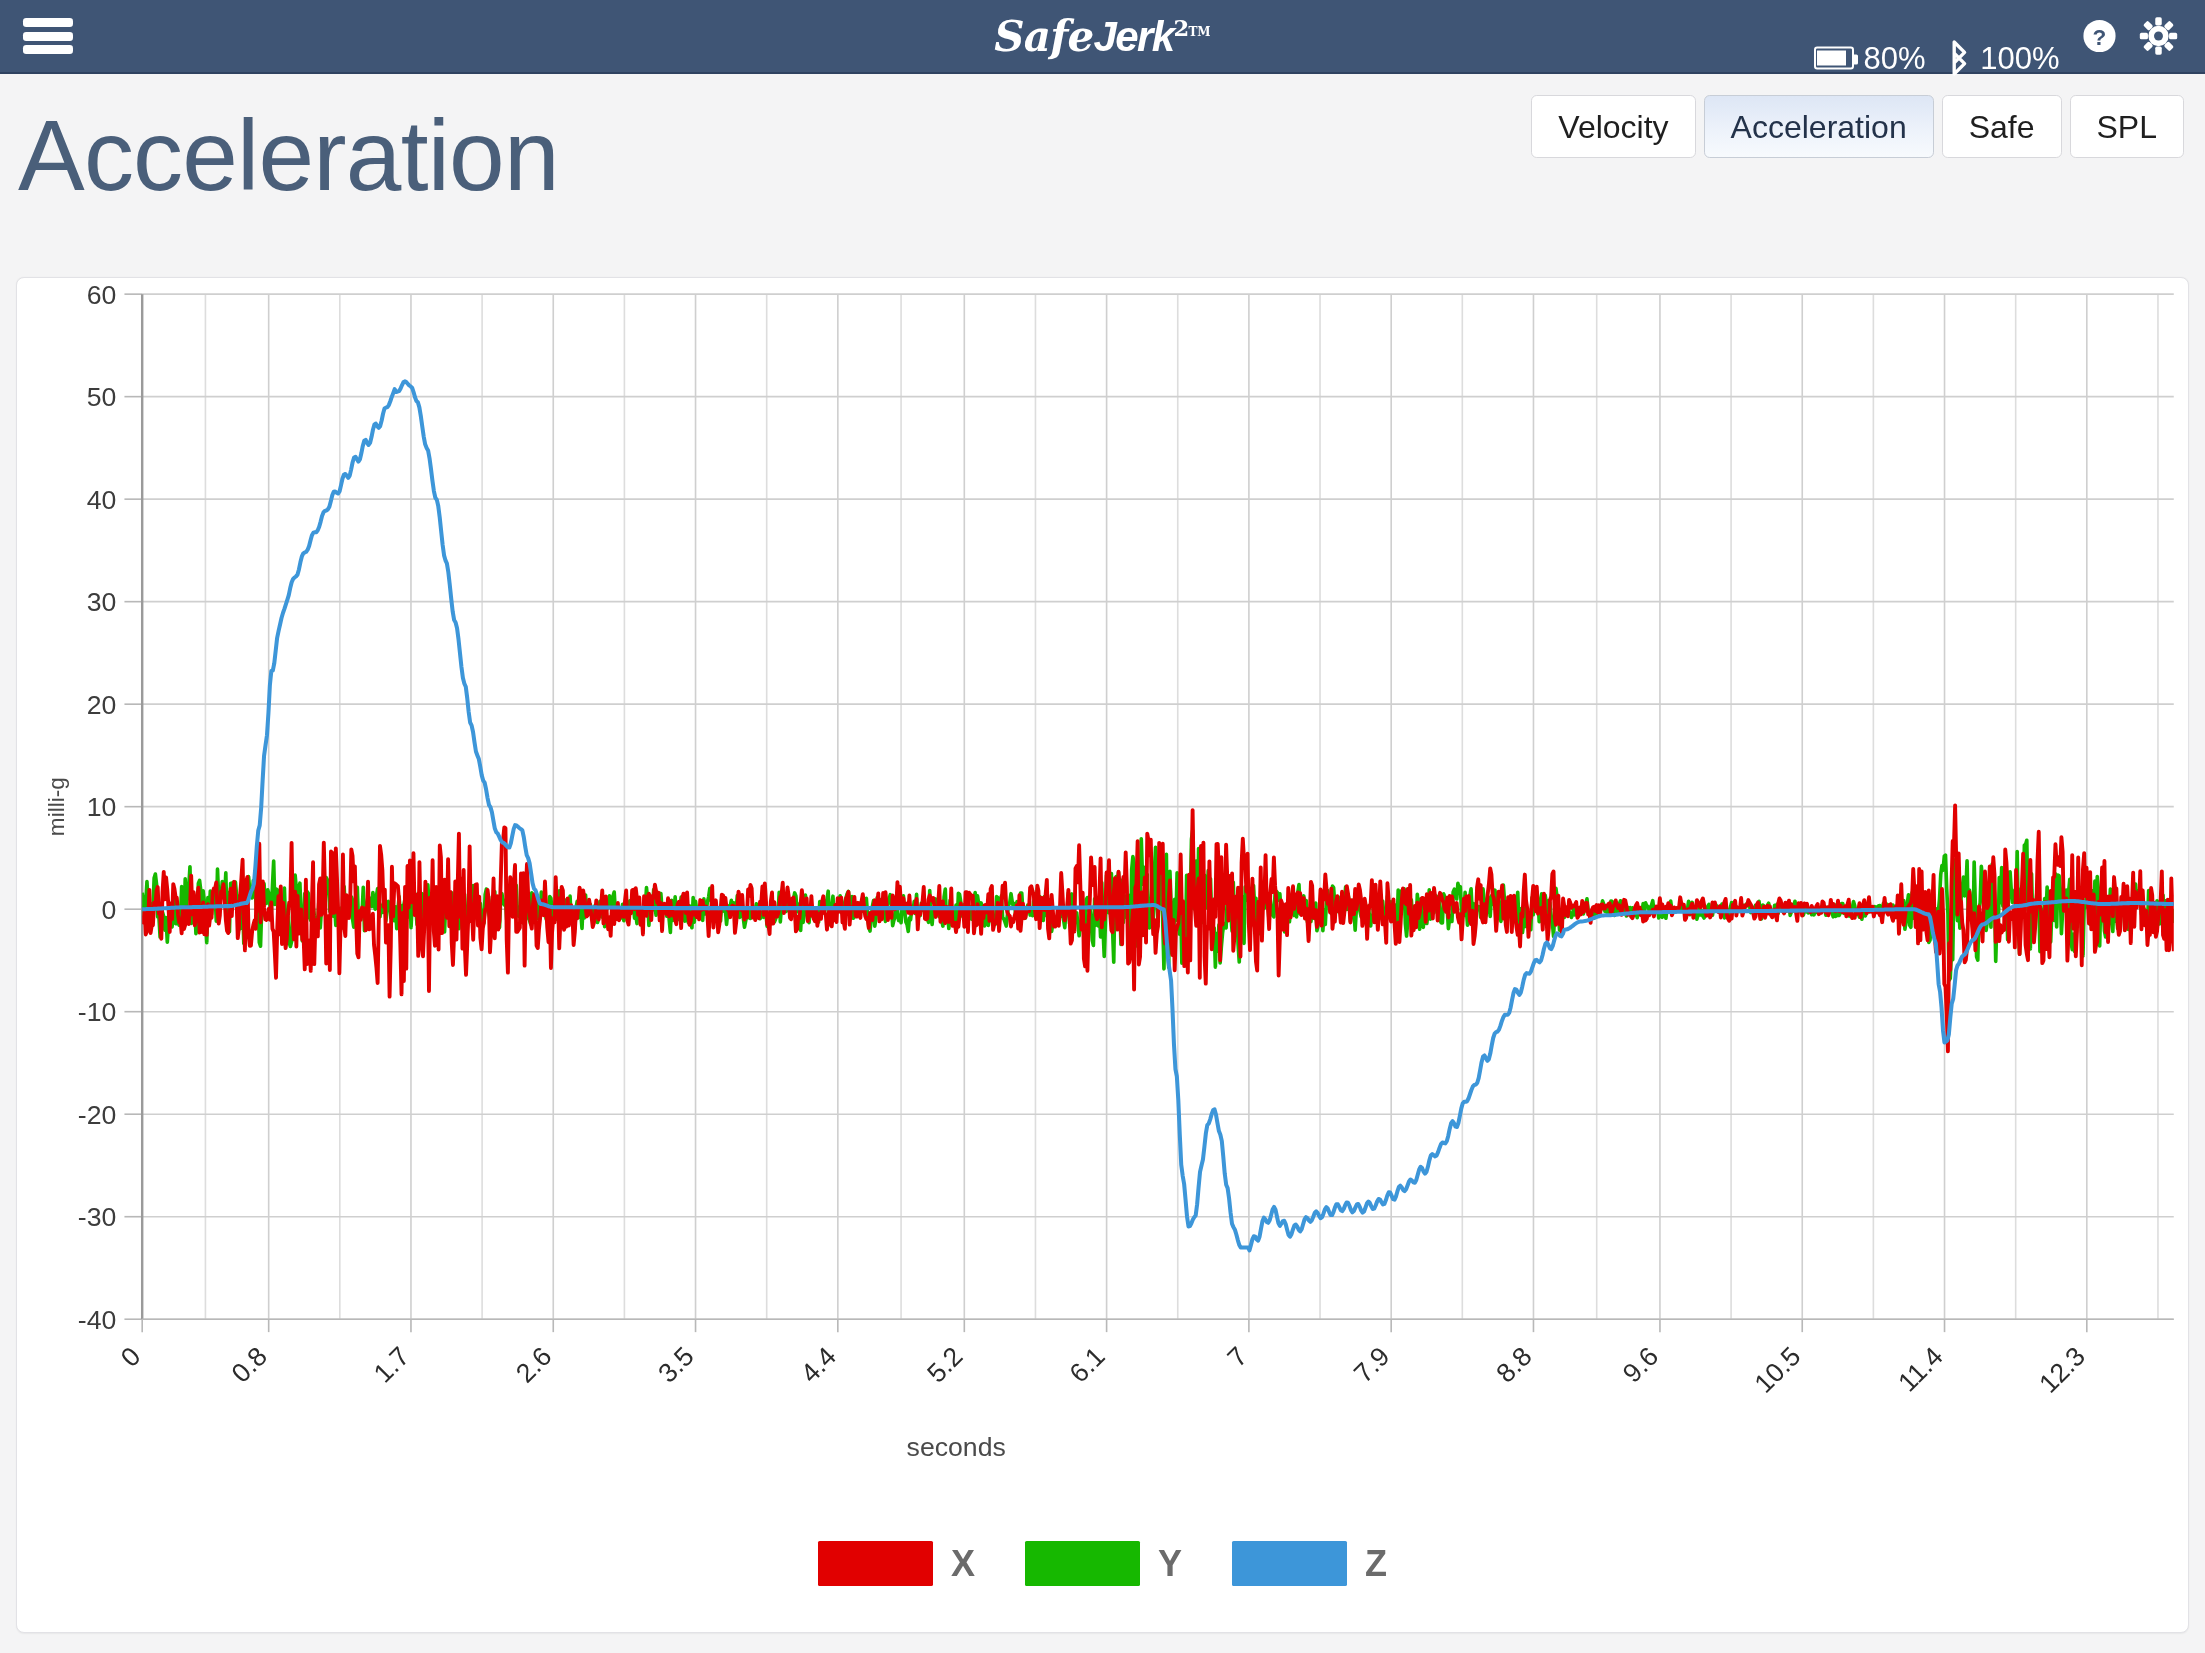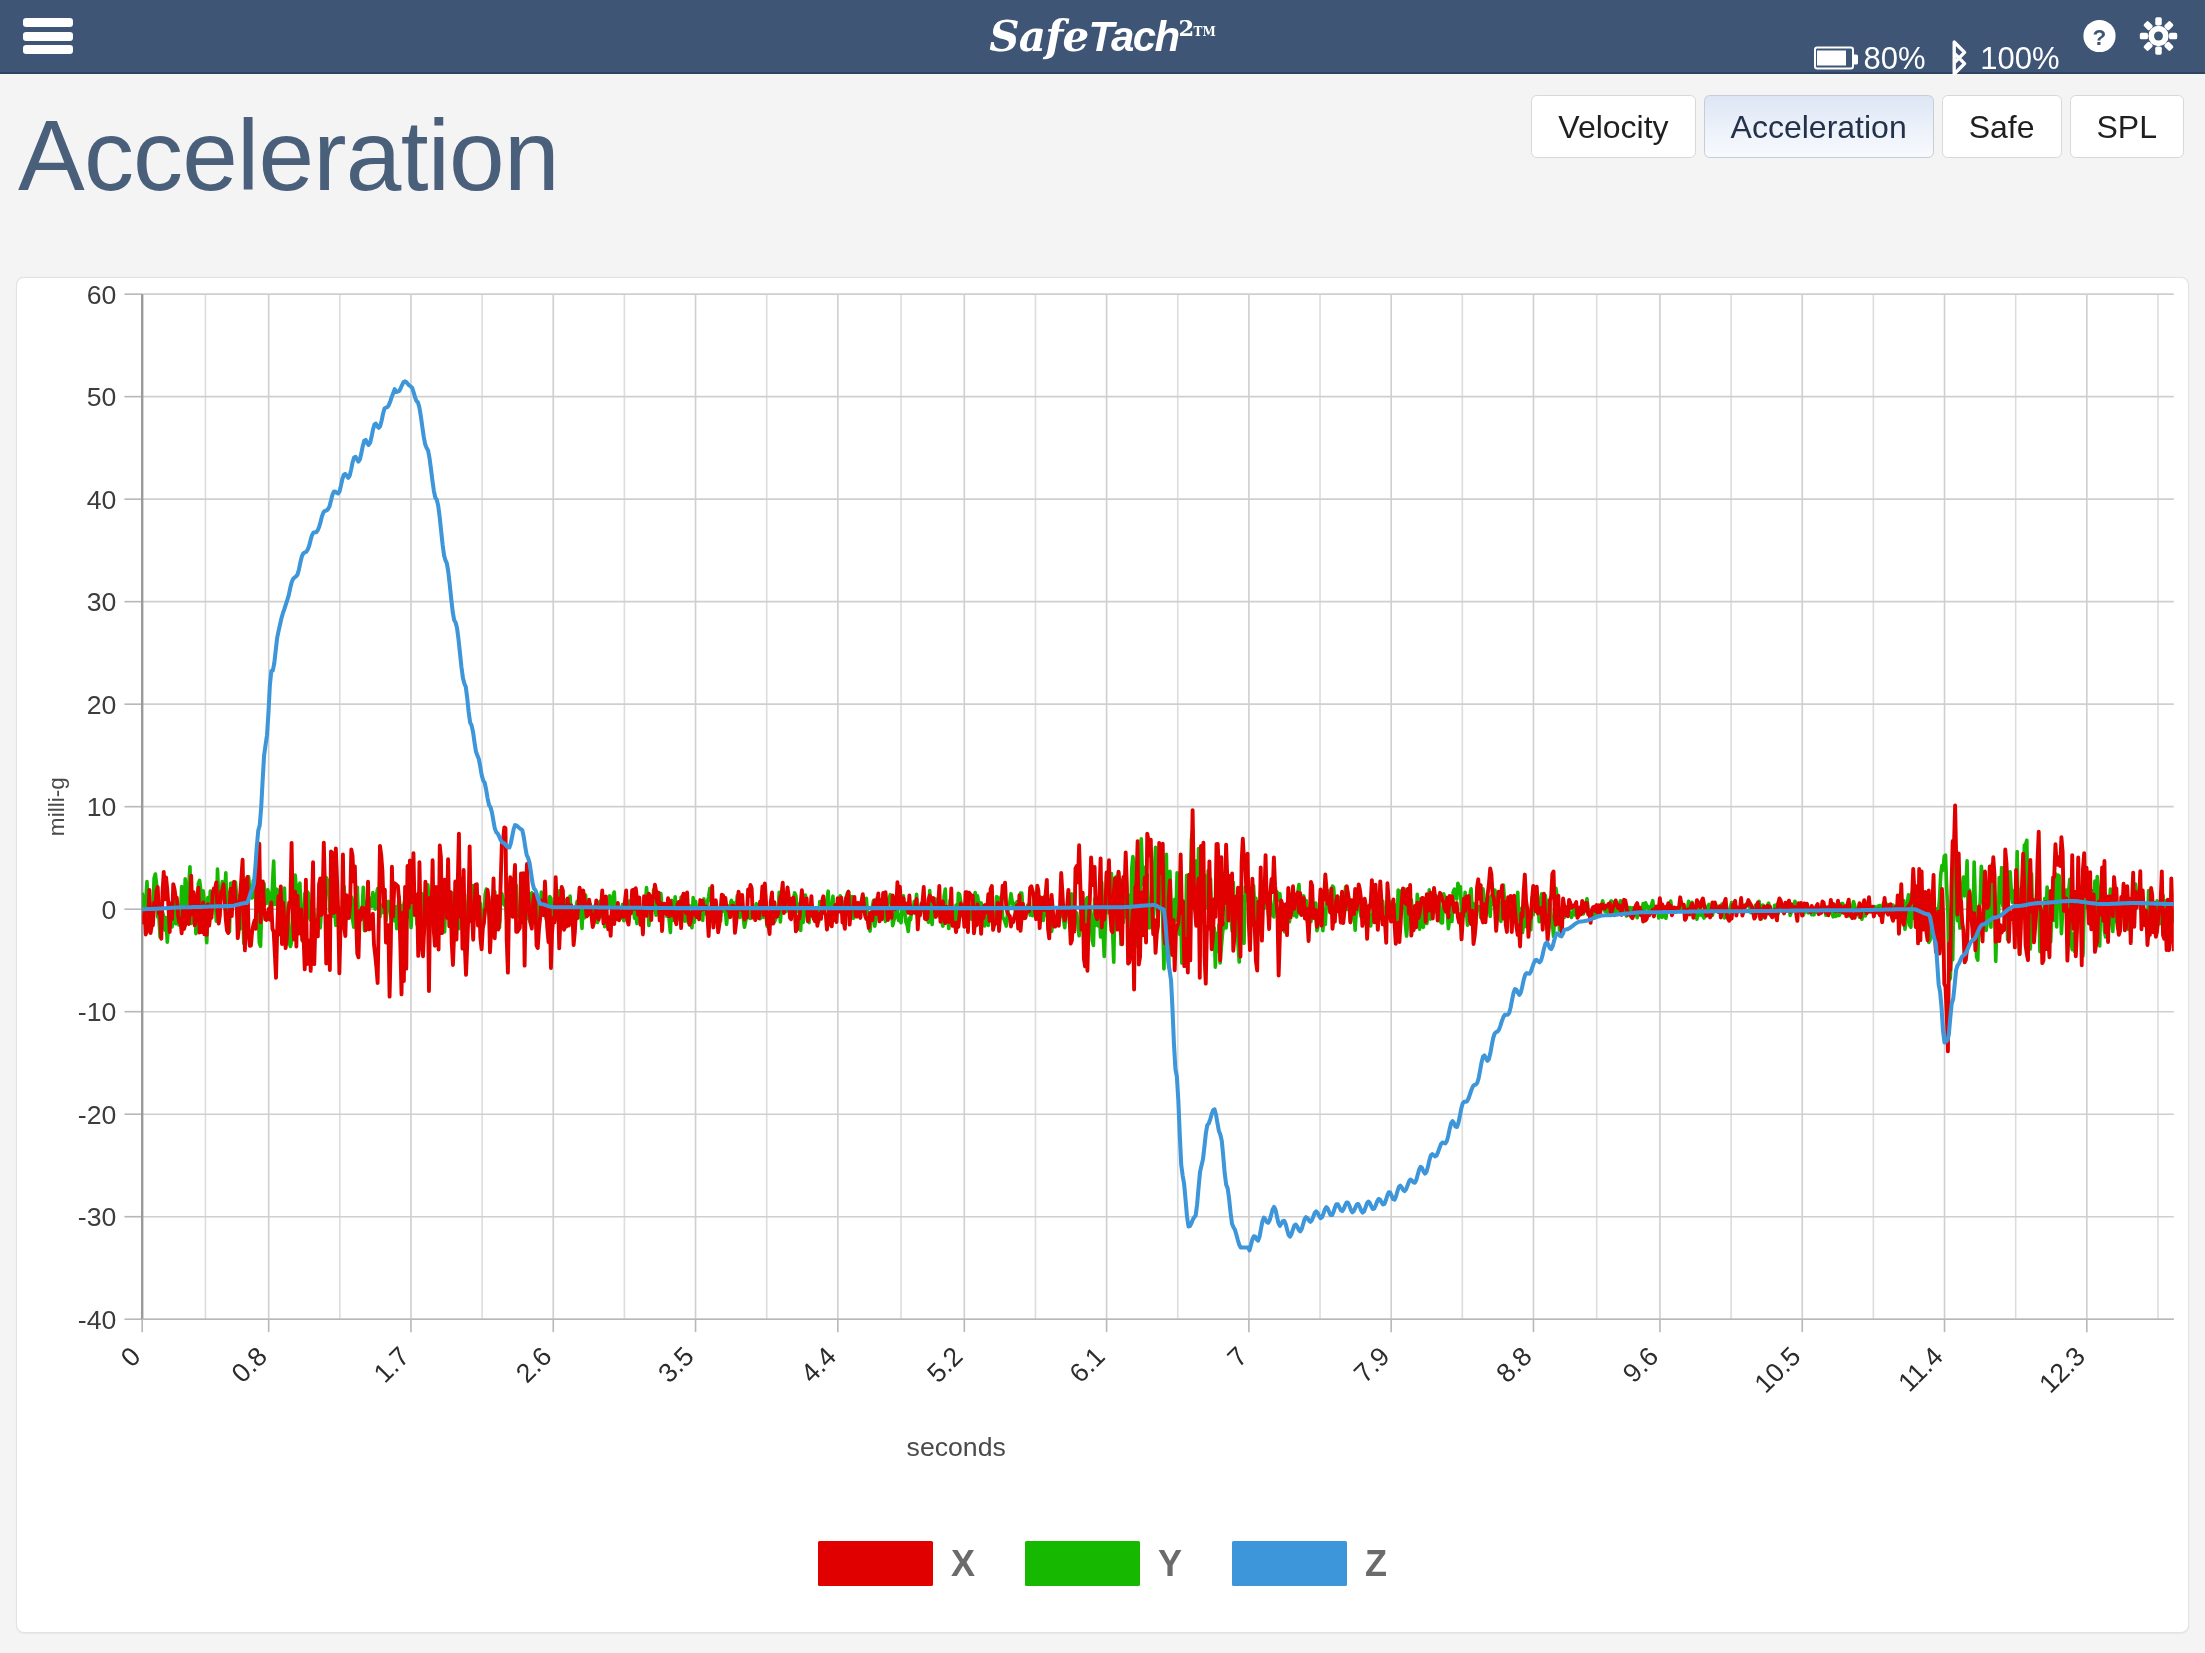--- a/index.html
+++ b/index.html
@@ -125,21 +125,21 @@
 <body>
 
 <div class="topbar">
   <div class="hamburger">
     <span></span>
     <span></span>
     <span></span>
   </div>
 
   <div class="brand">
-    <span>Safe</span><span class="tach">Tach</span><sup class="sq">2</sup><sup class="tm">TM</sup>
+    <span>Safe</span><span class="tach">Jerk</span><sup class="sq">2</sup><sup class="tm">TM</sup>
   </div>
 
   <div class="status">
     <div class="grp">
       <span class="batt">
           <i></i>
         </span>
       <span>80%</span>
     </div>
     <div class="grp">

